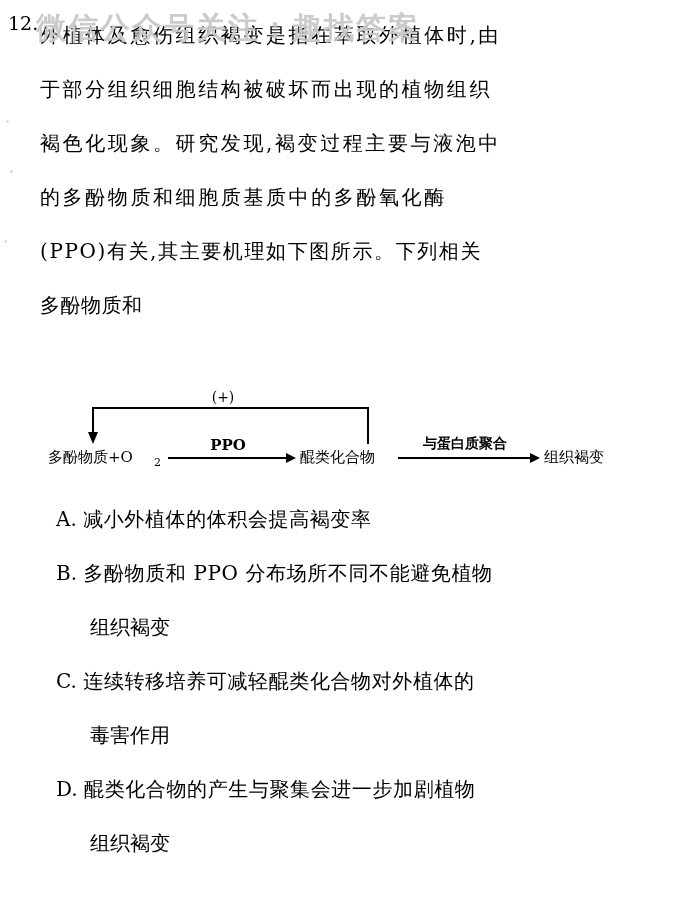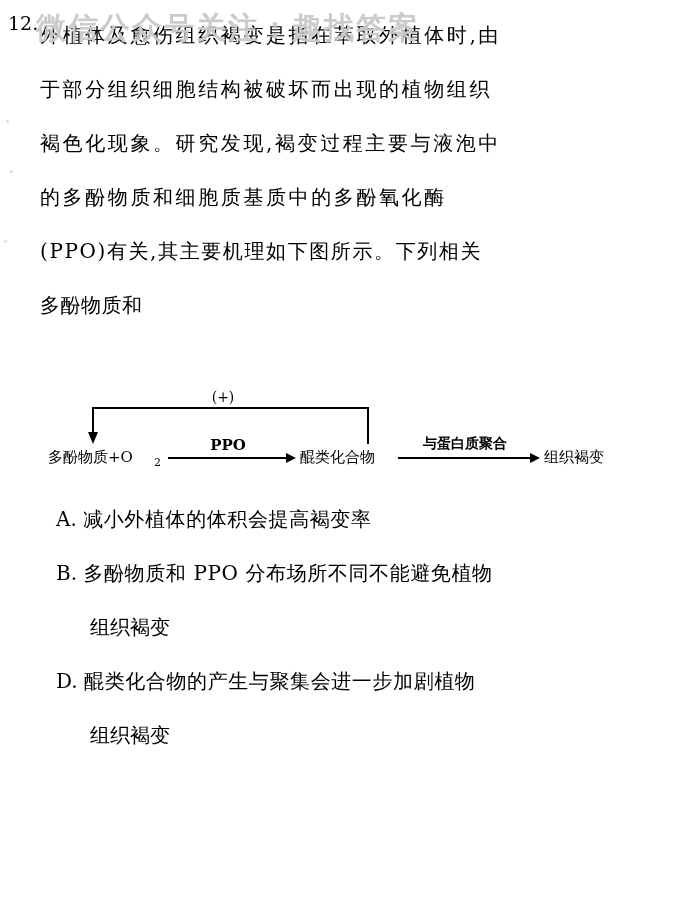--- a/index.html
+++ b/index.html
@@ -173,20 +173,25 @@
       <span class="lbl">A.</span>
       <span class="txt">减小外植体的体积会提高褐变率</span>
     </div>
 
     <div class="opt">
       <span class="lbl">B.</span>
       <span class="txt">多酚物质和 PPO 分布场所不同不能避免植物</span>
       <span class="cont">组织褐变</span>
     </div>
 
+    <div class="opt">
+      <span class="lbl">C.</span>
+      <span class="txt">连续转移培养可减轻醌类化合物对外植体的</span>
+      <span class="cont">毒害作用</span>
+    </div>
 
     <div class="opt">
       <span class="lbl">D.</span>
       <span class="txt">醌类化合物的产生与聚集会进一步加剧植物</span>
       <span class="cont">组织褐变</span>
     </div>
   </div>
 
 </div>
 

